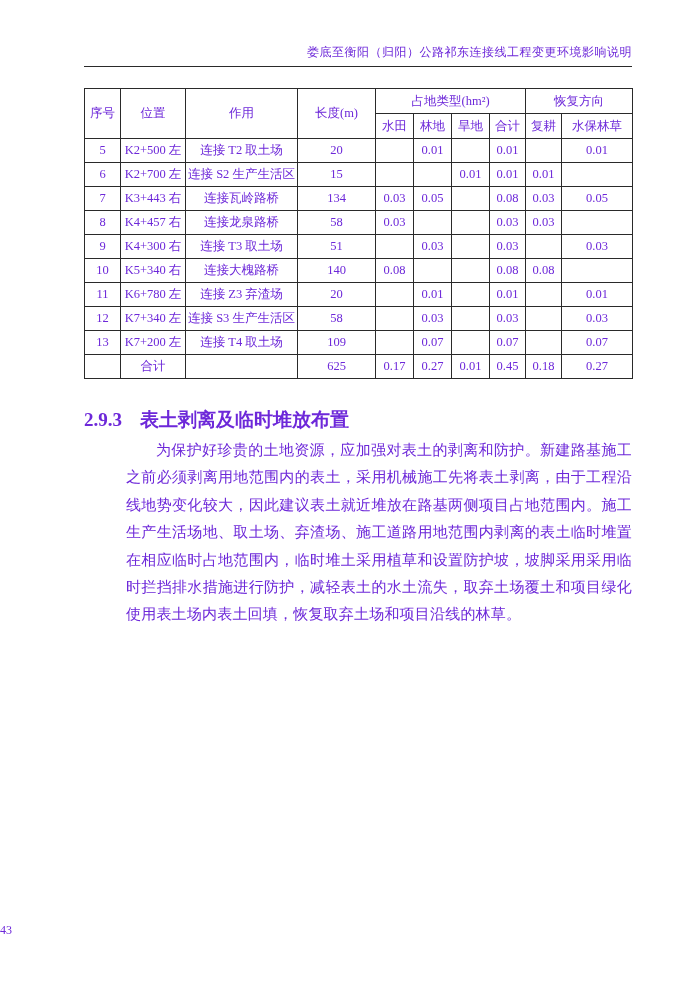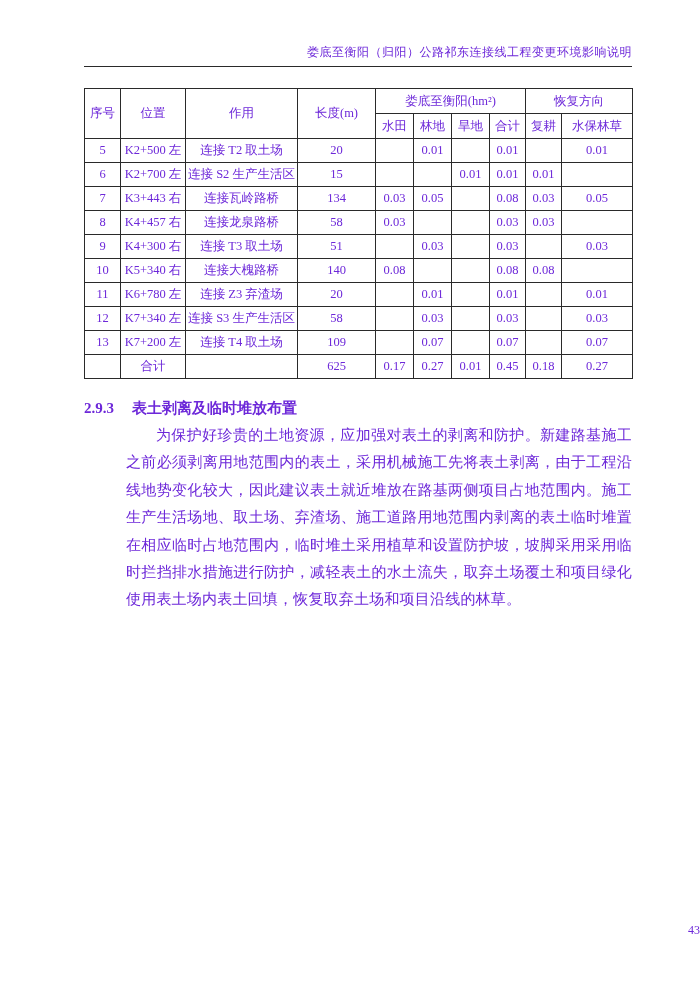--- a/index.html
+++ b/index.html
@@ -42,42 +42,42 @@
     vertical-align: middle;
     font-size: 12.5px;
     padding: 0 1px;
     overflow: hidden;
     white-space: nowrap;
   }
   table.land-use thead tr { height: 25px; }
   table.land-use tbody tr { height: 24px; }
   
   .sec-heading {
-    margin-top: 20px;
-    font-size: 15px;
+    margin-top: 28px;
+    font-size: 19px;
     font-weight: bold;
   }
   .sec-heading .sec-num { margin-right: 18px; }
   
   .para {
     margin: 0;
     font-size: 15px;
     line-height: 27.4px;
     text-align: justify;
     text-indent: 2em;
     letter-spacing: 0.2px;
   }
   .para.first { margin-top: 4px; margin-left: 42px; }
   
   .page-number {
     position: absolute;
     bottom: 52px;
     left: 0;
     width: 100%;
-    text-align: right;
+    text-align: left;
     font-size: 12px;
   }
 </style>
 </head>
 <body>
 
 <div class="page">
   <div class="content">
 
     <div class="doc-header">
@@ -96,21 +96,21 @@
           <col style="width:36px">
           <col style="width:36px">
         <col style="width:71px">
       </colgroup>
       <thead>
         <tr>
           <th rowspan="2">序号</th>
           <th rowspan="2">位置</th>
           <th rowspan="2">作用</th>
           <th rowspan="2">长度(m)</th>
-          <th colspan="4">娄底至衡阳(hm²)</th>
+          <th colspan="4">占地类型(hm²)</th>
           <th colspan="2">恢复方向</th>
         </tr>
         <tr>
           <th>水田</th>
           <th>林地</th>
           <th>旱地</th>
           <th>合计</th>
           <th>复耕</th>
           <th>水保林草</th>
         </tr>

